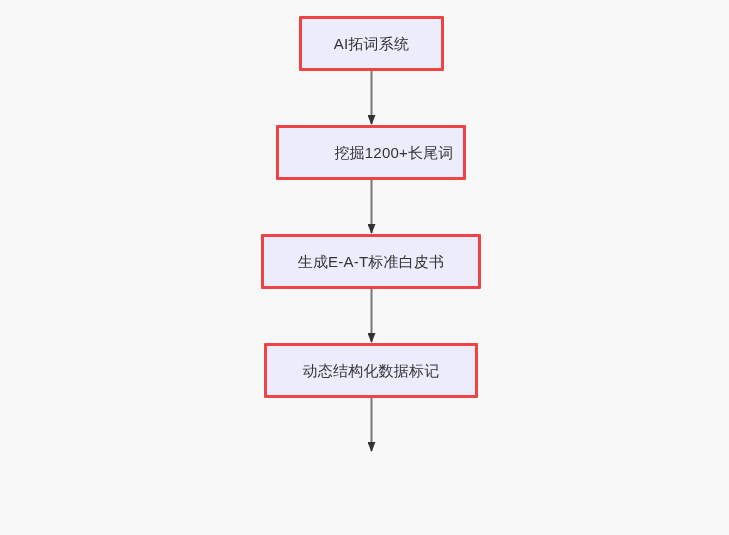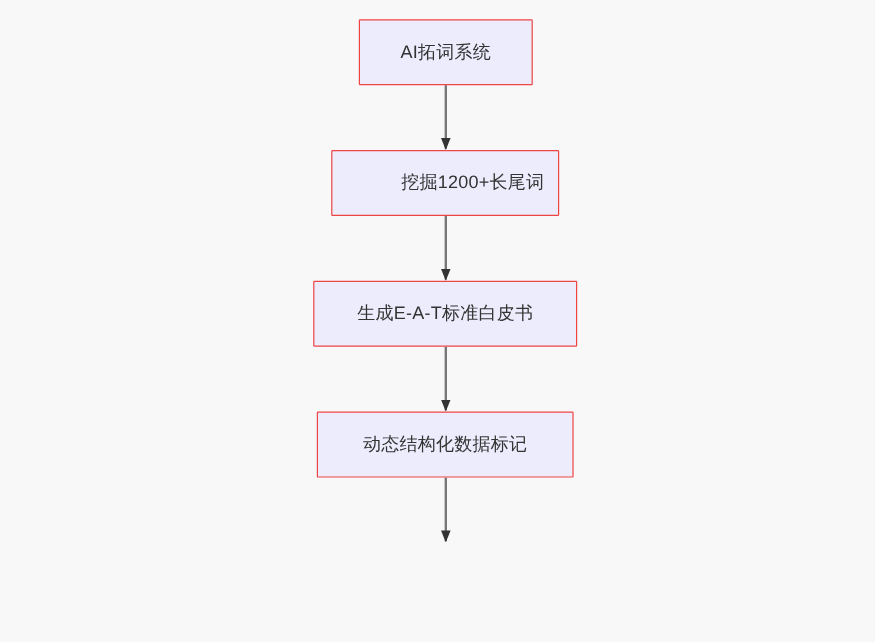--- a/index.html
+++ b/index.html
@@ -23,21 +23,21 @@
     left: 0;
     top: 0;
     width: 729px;
     height: 535px;
     pointer-events: none;
   }
   .node {
     position: absolute;
     box-sizing: border-box;
     background: #ececfd;
-    border: 1px solid #ef4444;
+    border: 3px solid #ef4444;
     border-radius: 1px;
     display: flex;
     align-items: center;
     justify-content: center;
   }
   .node-label {
     font-size: 15px;
     color: #333333;
     line-height: 1.2;
     white-space: nowrap;

